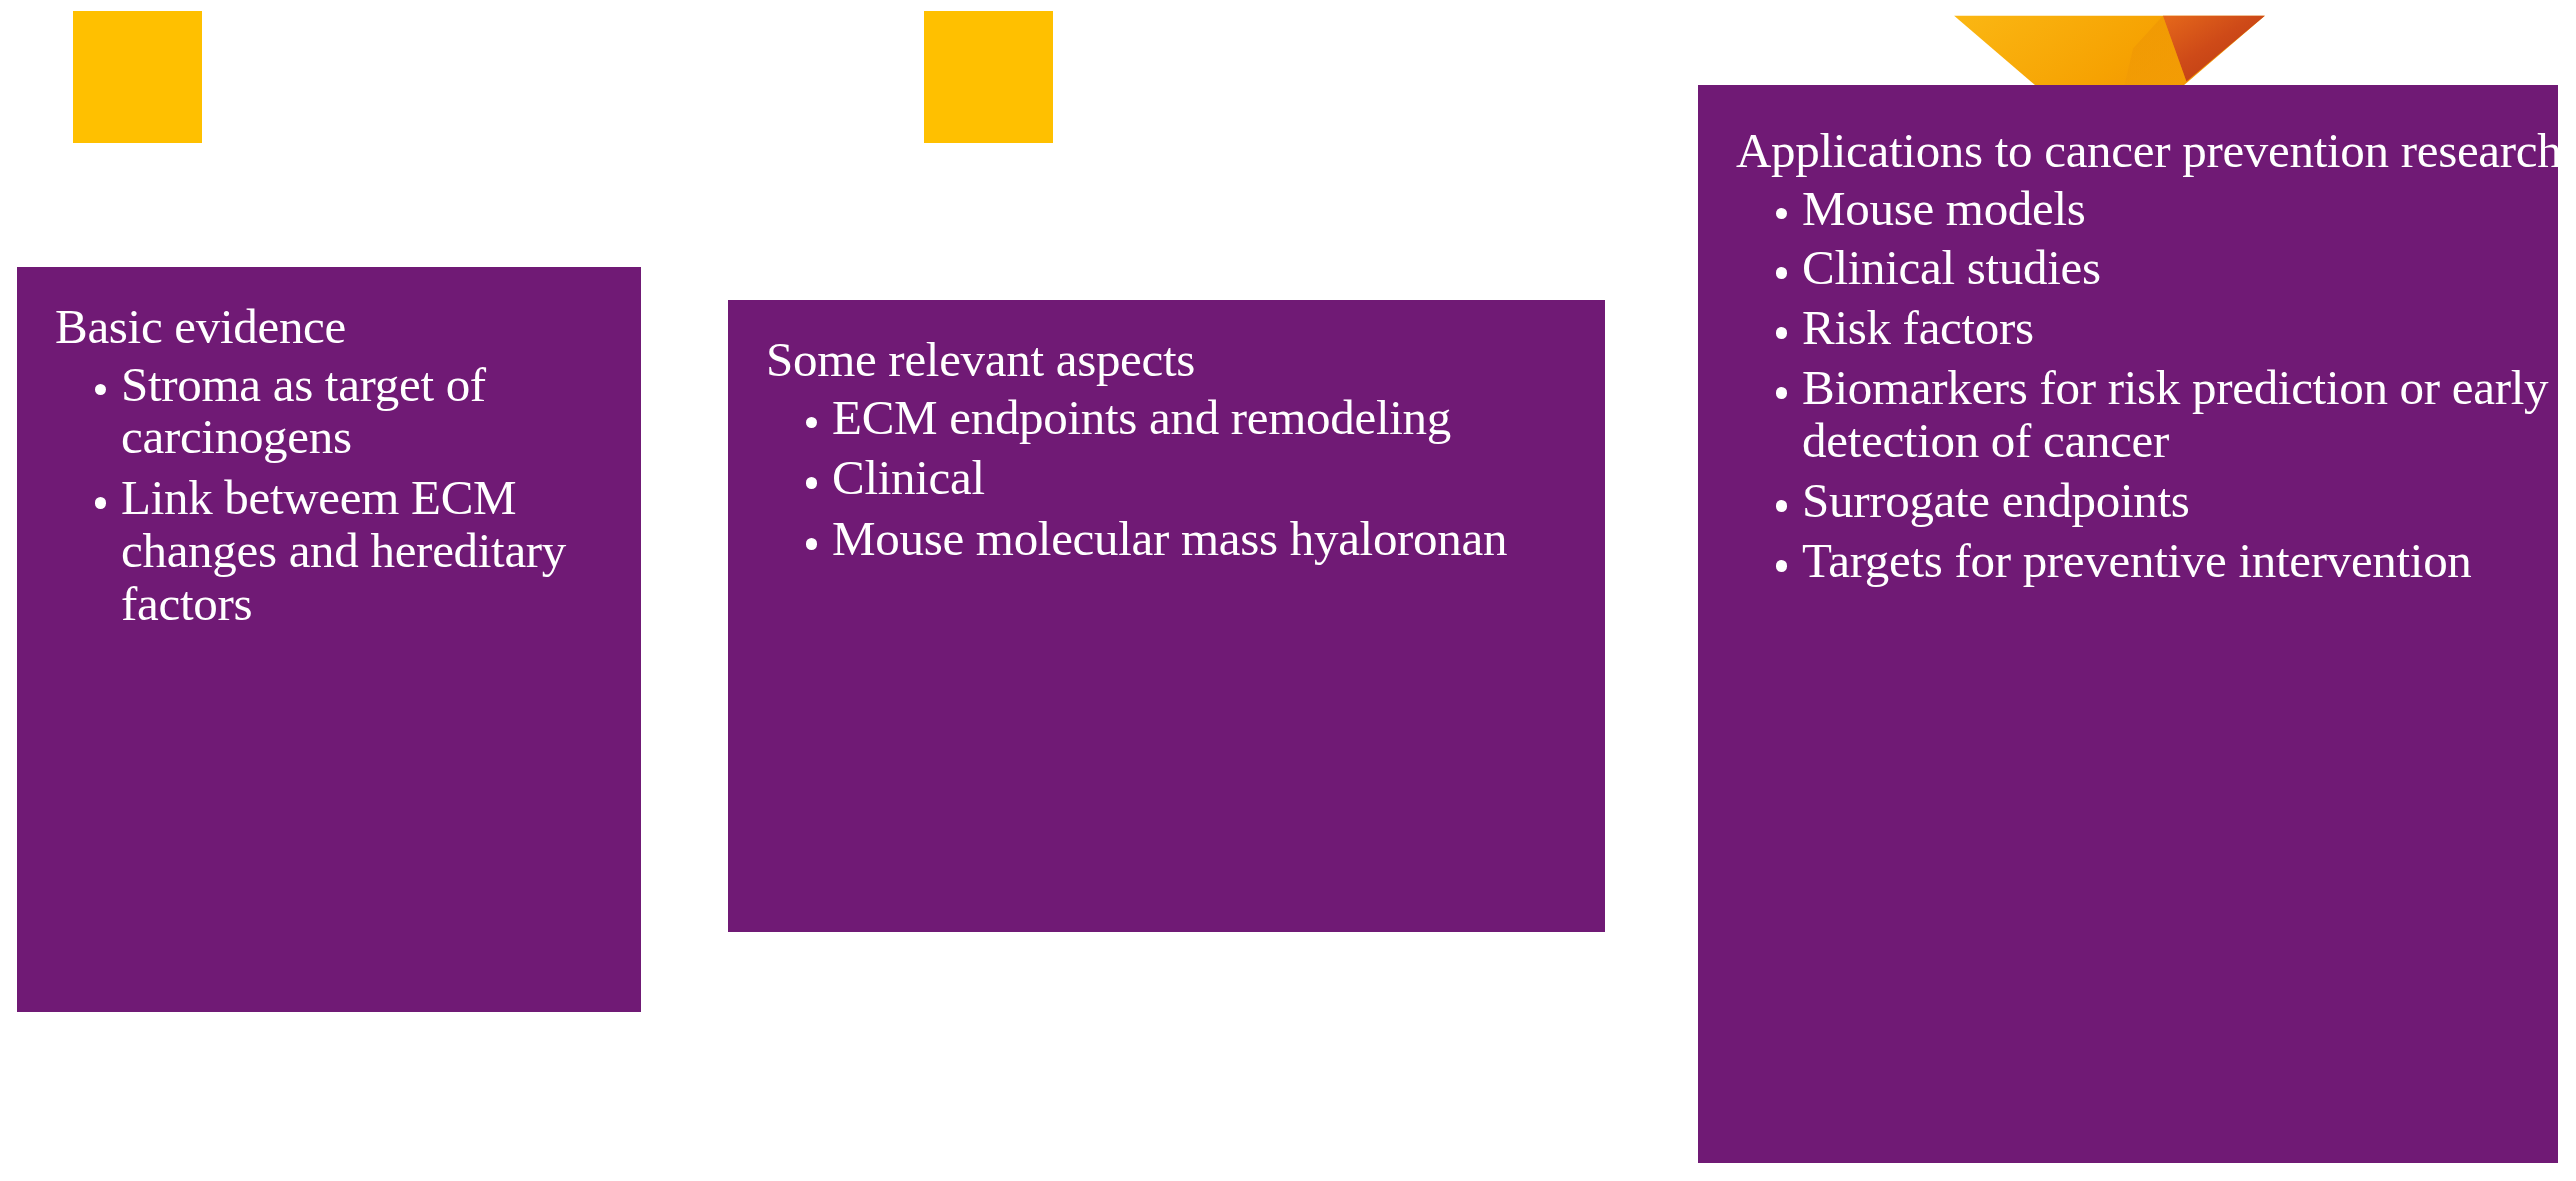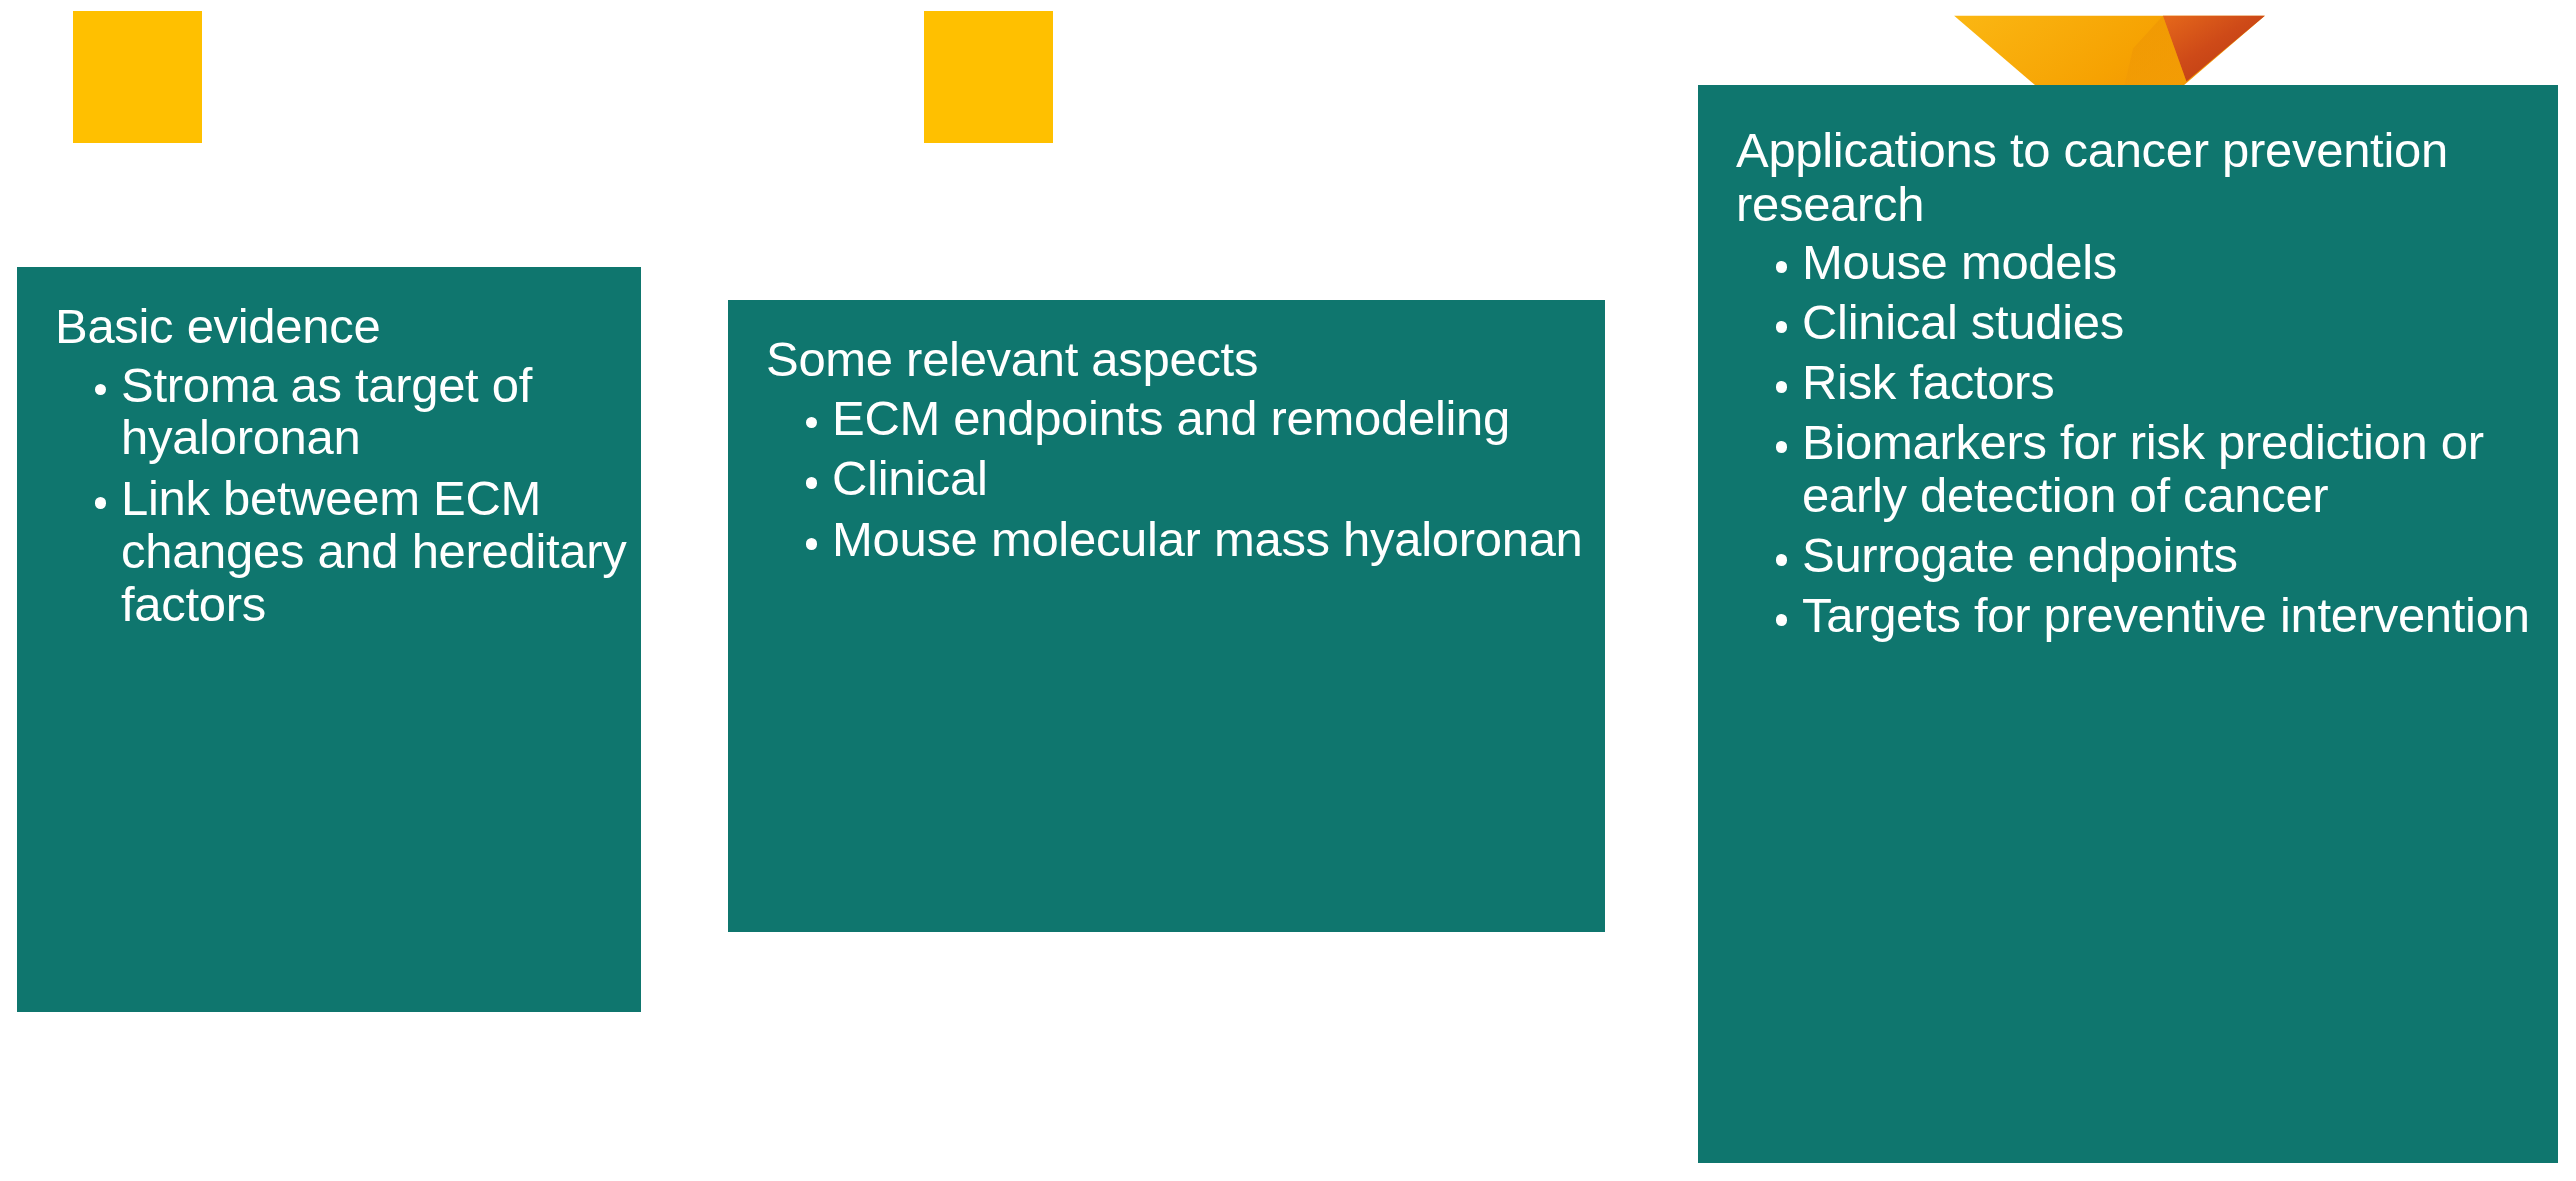--- a/index.html
+++ b/index.html
@@ -36,23 +36,24 @@
     left: 1951px;
     top: 0px;
     width: 317px;
     height: 149px;
   }
   .arrow-wrap svg { display: block; width: 100%; height: 100%; }
 
   
   .panel {
     position: absolute;
-    background: #0f766e;
+    background: #701a75;
     box-sizing: border-box;
     color: #ffffff;
+    font-family: Liberation Serif, serif;
   }
   #panel-1 { left: 17px;   top: 267px;  width: 624px;  height: 745px; }
   #panel-2 { left: 728px;  top: 300px;  width: 877px; height: 632px; }
   #panel-3 { left: 1698px; top: 85px;  width: 860px; height: 1078px; }
 
   .panel-inner {
     position: absolute;
     left: 0; top: 0;
     width: 100%;
   }
@@ -132,21 +133,21 @@
       <polygon points="270,20 400,20 300,104" fill="url(#gradFold)"></polygon>
 
       <polygon points="270,20 300,104 202,190 232,62" fill="url(#gradShade)" opacity="0.55"></polygon>
     </svg>
   </div>
 
   <div class="panel" id="panel-1">
     <div class="panel-inner">
       <div class="panel-heading">Basic evidence</div>
       <ul class="bullet-list">
-        <li class="bullet-item">Stroma as target of hyaloronan</li>
+        <li class="bullet-item">Stroma as target of carcinogens</li>
         <li class="bullet-item">Link betweem ECM changes and hereditary factors</li>
       </ul>
     </div>
   </div>
 
   <div class="panel" id="panel-2">
     <div class="panel-inner">
       <div class="panel-heading">Some relevant aspects</div>
       <ul class="bullet-list">
         <li class="bullet-item">ECM endpoints and remodeling</li>

